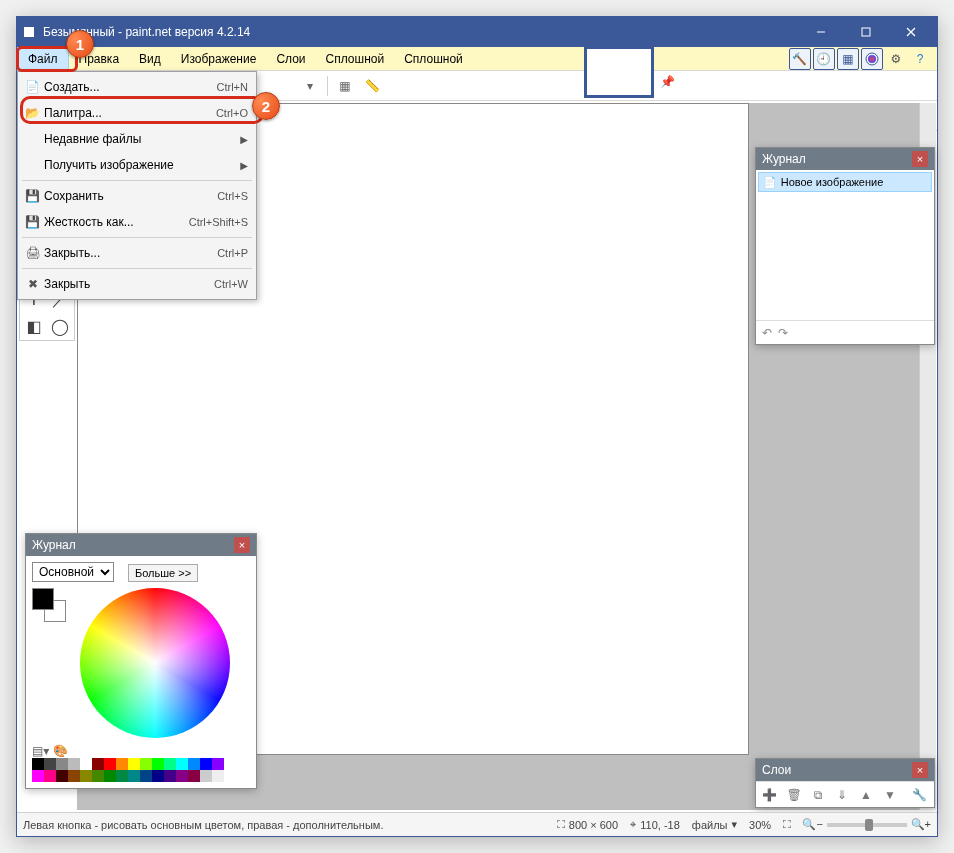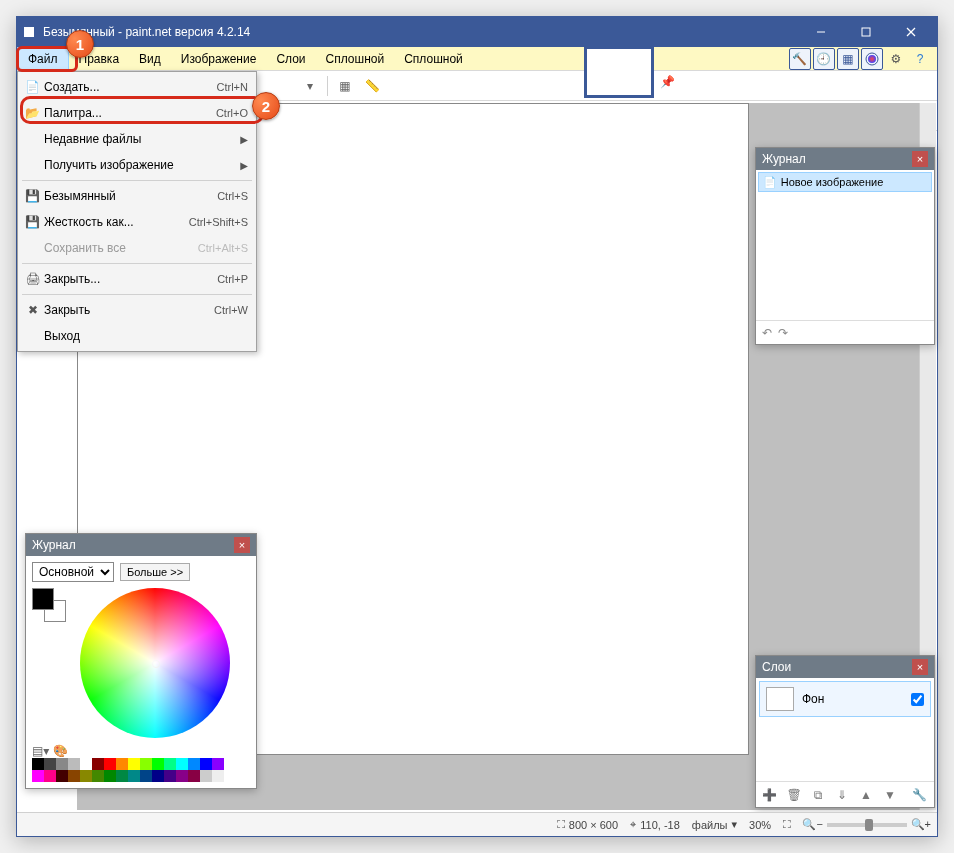--- a/index.html
+++ b/index.html
@@ -71,21 +71,21 @@
 .hist-footer { height:24px; border-top:1px solid #ddd; display:flex; align-items:center; justify-content:flex-start; gap:6px; padding:0 6px; color:#888; }
 
 .layers-body { background:#fff; }
 .layer-row { height:36px; display:flex; align-items:center; gap:8px; padding:0 6px; border:1px solid #99d1ff; background:#eef6ff; margin:3px; }
 .layer-thumb { width:28px;height:24px;border:1px solid #aaa;background:#fff; }
 .layer-row input[type=checkbox]{ margin-left:auto; }
 .layers-footer { height:26px; border-top:1px solid #ddd; display:flex; align-items:center; gap:4px; padding:0 4px; }
 .lf-btn { width:20px;height:20px;display:flex;align-items:center;justify-content:center;color:#777;cursor:pointer; }
 
 .palette-body { padding:6px; }
-.palette-top { display:flex; gap:6px; align-items:center; margin-bottom:6px; }
+.palette-top { display:flex; gap:14px; align-items:flex-end; margin-bottom:6px; }
 .more-btn { border:1px solid #aaa; padding:2px 6px; font-size:11px; background:#f4f4f4; cursor:pointer; }
 .swatch-pair { position:relative; width:36px;height:34px; }
 .sw-main { position:absolute; left:0; top:0; width:22px;height:22px;background:#000;border:1px solid #888; }
 .sw-sec { position:absolute; left:12px; top:12px; width:22px;height:22px;background:#fff;border:1px solid #888; }
 .wheel { width:150px;height:150px; border-radius:50%; background: conic-gradient(red,magenta,blue,cyan,lime,yellow,red); position:relative; margin:0 4px; }
 .wheel::after { content:""; position:absolute; inset:0; border-radius:50%; background: radial-gradient(circle, #fff 0%, rgba(255,255,255,0) 72%); }
 .wheel .sel { position:absolute; left:72px; top:72px; width:8px;height:8px;border:1px solid #333;border-radius:50%;background:transparent; }
 .pal-bottom { margin-top:6px; display:flex; align-items:center; gap:4px; }
 .swatch-strip { display:grid; grid-template-columns: repeat(16, 12px); grid-auto-rows:12px; gap:0; }
 .swatch-strip div { width:12px;height:12px; }
@@ -226,48 +226,39 @@
       <span class="arrow">▶</span>
     </div>
     <div class="row">
       <span class="ic"></span>
       <span class="lbl">Получить изображение</span>
       <span class="arrow">▶</span>
     </div>
     <div class="sep"></div>
     <div class="row">
       <span class="ic">💾</span>
-      <span class="lbl">Безымянный</span>
+      <span class="lbl">Сохранить</span>
       <span class="sc">Ctrl+S</span>
     </div>
     <div class="row">
       <span class="ic">💾</span>
       <span class="lbl">Жесткость как...</span>
       <span class="sc">Ctrl+Shift+S</span>
     </div>
-    <div class="row disabled">
-      <span class="ic"></span>
-      <span class="lbl">Сохранить все</span>
-      <span class="sc">Ctrl+Alt+S</span>
-    </div>
     <div class="sep"></div>
     <div class="row">
       <span class="ic">🖨</span>
       <span class="lbl">Закрыть...</span>
       <span class="sc">Ctrl+P</span>
     </div>
     <div class="sep"></div>
     <div class="row">
       <span class="ic">✖</span>
       <span class="lbl">Закрыть</span>
       <span class="sc">Ctrl+W</span>
-    </div>
-    <div class="row">
-      <span class="ic"></span>
-      <span class="lbl">Выход</span>
     </div>
   </div>
 
   <div class="panel" style="right:2px; top:130px; width:180px;">
     <div class="ph">
       <span>Журнал</span>
       <span class="px">×</span>
     </div>
     <div class="history-body">
       <div class="hist-item">
@@ -278,27 +269,20 @@
     <div class="hist-footer">
       <span>↶</span>
       <span>↷</span>
     </div>
   </div>
 
   <div class="panel" style="right:2px; bottom:28px; width:180px;">
     <div class="ph">
       <span>Слои</span>
       <span class="px">×</span>
-    </div>
-    <div class="layers-body" style="height:100px;">
-      <div class="layer-row">
-        <div class="layer-thumb"></div>
-        <span>Фон</span>
-        <input type="checkbox" checked="" style="">
-      </div>
     </div>
     <div class="layers-footer">
       <div class="lf-btn">➕</div>
       <div class="lf-btn">🗑</div>
       <div class="lf-btn">⧉</div>
       <div class="lf-btn">⇓</div>
       <div class="lf-btn">▲</div>
       <div class="lf-btn">▼</div>
       <div class="lf-btn" style="margin-left:auto;color:#2b7bd6;">🔧</div>
     </div>
@@ -358,20 +342,21 @@
           <div style="background: rgb(68, 0, 136);"></div>
           <div style="background: rgb(136, 0, 136);"></div>
           <div style="background: rgb(136, 0, 68);"></div>
           <div style="background: rgb(204, 204, 204);"></div>
           <div style="background: rgb(238, 238, 238);"></div>
         </div>
     </div>
   </div>
 
   <div class="statusbar">
+    <span>Левая кнопка - рисовать основным цветом, правая - дополнительным.</span>
     <span style="flex:1"></span>
     <span class="seg">
         <span>⛶</span>
         <span>800 × 600</span>
       </span>
     <span class="seg">
         <span>⌖</span>
         <span>110, -18</span>
       </span>
     <span class="seg">

